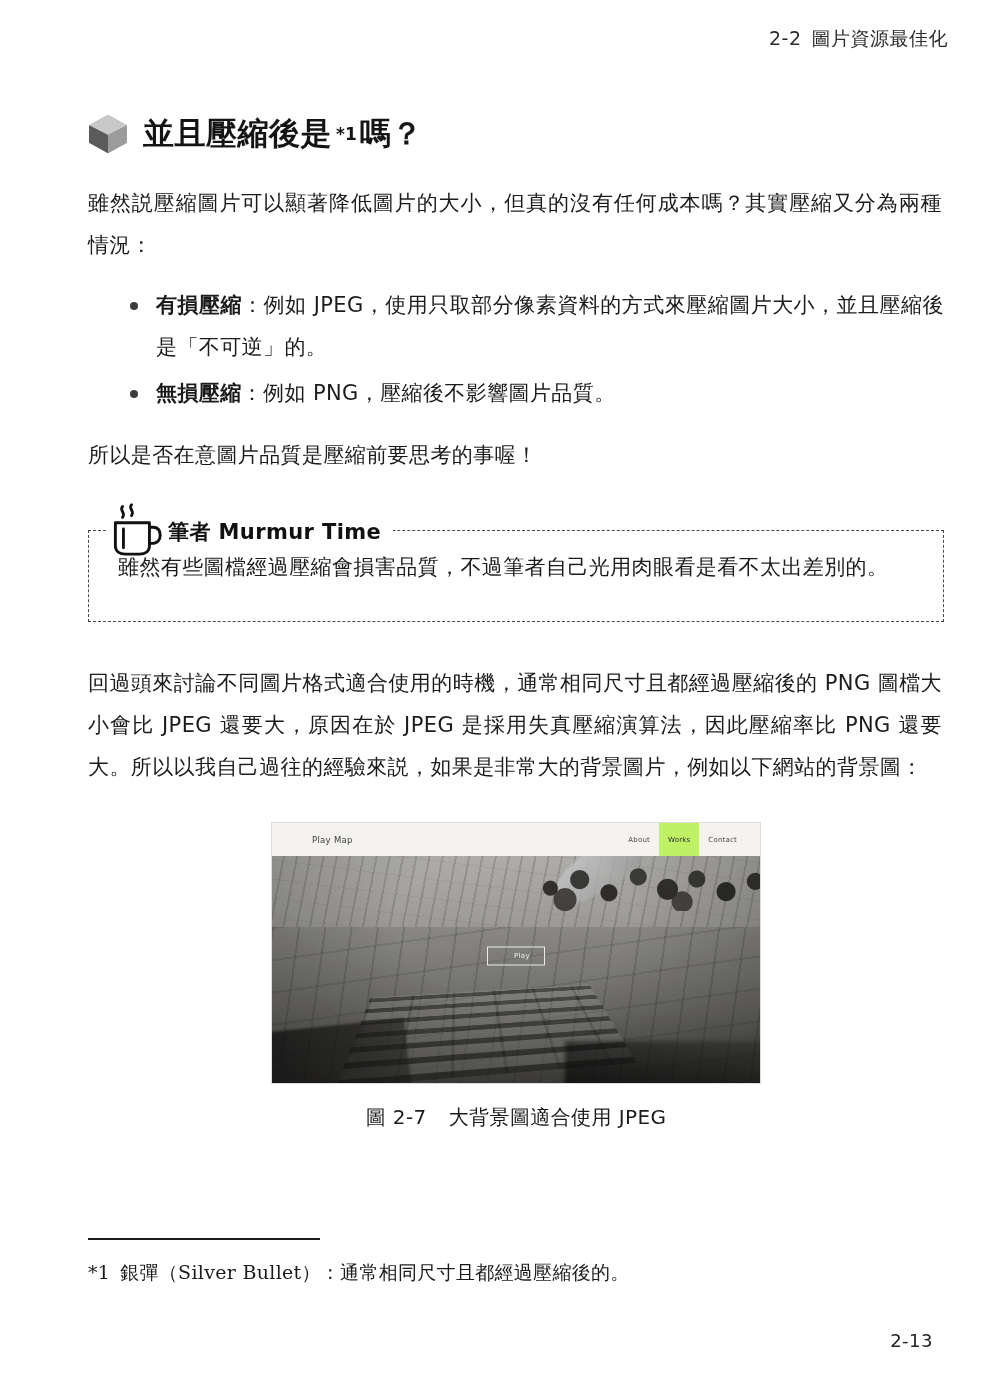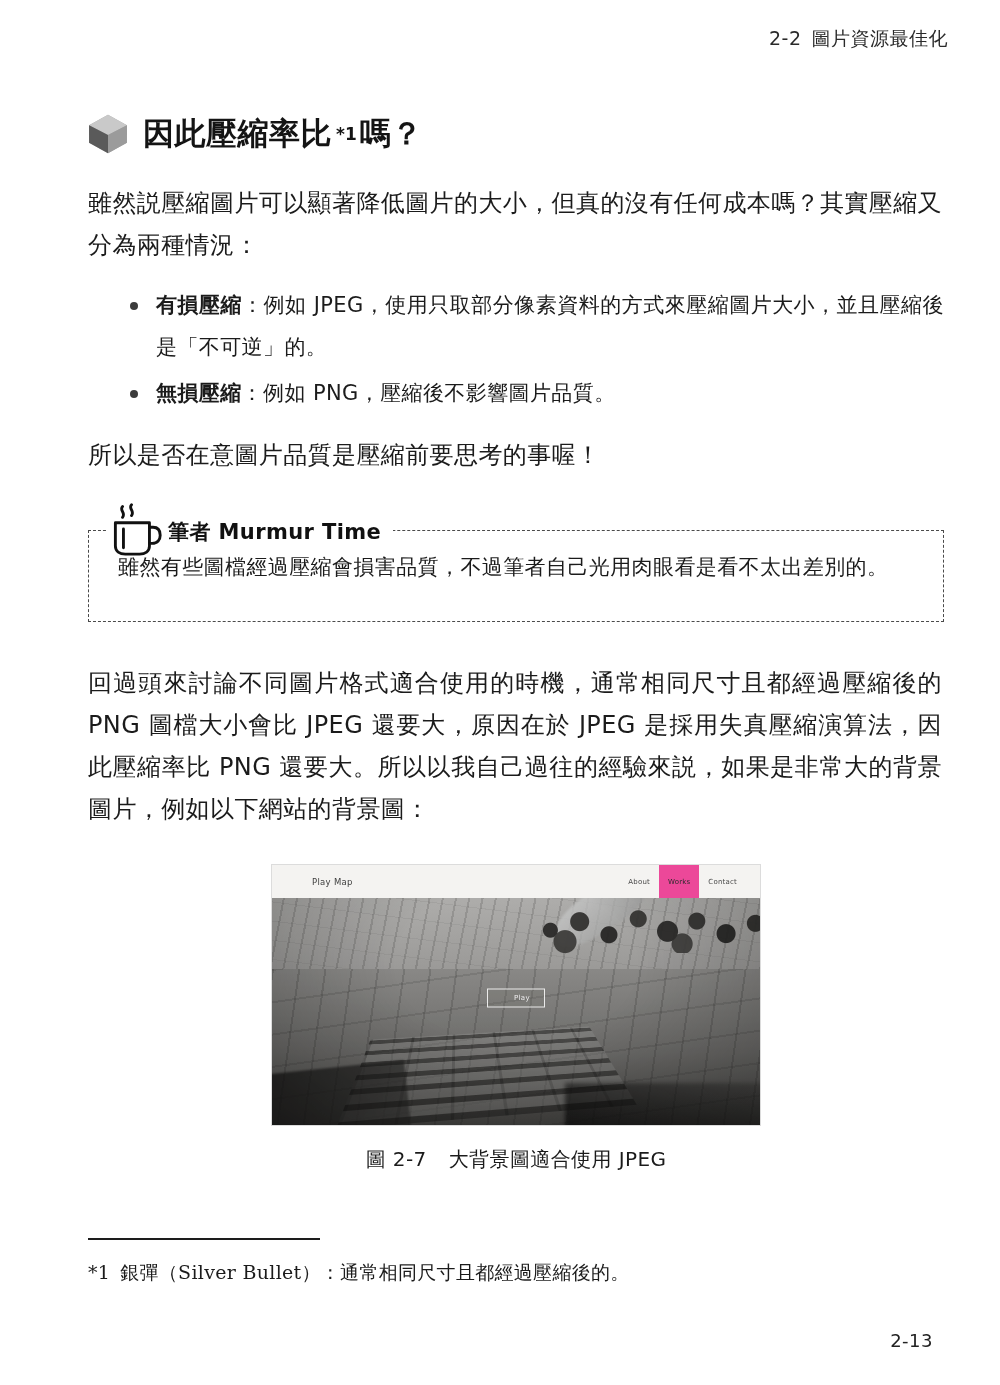--- a/index.html
+++ b/index.html
@@ -66,21 +66,21 @@
     font-size: 17px;
     font-weight: 700;
     vertical-align: super;
     margin: 0 3px 0 4px;
     letter-spacing: 0;
   }
 
   
   p.body {
     margin: 0 2px 18px 0;
-    font-size: 24px;
+    font-size: 21px;
     line-height: 42px;
     letter-spacing: 0.4px;
     color: #1b1b1b;
     text-align: justify;
   }
   p.body.tight { margin-bottom: 0; }
 
   
   ul.bullets {
     list-style: none;
@@ -194,21 +194,21 @@
   .mock-links { display: flex; align-items: center; height: 100%; }
   .mock-link {
     font-size: 7px;
     color: #4a4a4a;
     padding: 0 9px;
     height: 100%;
     display: flex;
     align-items: center;
     letter-spacing: 0.2px;
   }
-  .mock-link.active { background: #ec4899; color: #2b2b2b; }
+  .mock-link.active { background: #bef264; color: #2b2b2b; }
 
   
   .photo {
     position: absolute;
     left: 0; right: 0; top: 0; bottom: 0;
     background-color: #8a8780;
     filter: saturate(0.25) contrast(1.05);
   }
   .ph-sky {
     position: absolute; left: 0; right: 0; top: 0; height: 44%;
@@ -350,21 +350,21 @@
 
   <div class="content">
 
     <h2 class="section-heading">
       <svg class="hex-icon" viewBox="0 0 100 100" aria-hidden="true">
         <polygon points="50,6 93,30 93,70 50,94 7,70 7,30" fill="#a8a8a8"></polygon>
         <polygon points="50,6 93,30 50,52 7,30" fill="#c9c9c9"></polygon>
         <polygon points="7,30 50,52 50,94 7,70" fill="#5a5a5a"></polygon>
         <polygon points="93,30 93,70 50,94 50,52" fill="#9b9b9b"></polygon>
       </svg>
-      <span class="heading-text">因此壓縮率比</span>
+      <span class="heading-text">並且壓縮後是</span>
         <sup class="fn-ref">*1</sup>
         <span class="heading-text">嗎？</span>
     </h2>
 
     <p class="body">雖然説壓縮圖片可以顯著降低圖片的大小，但真的沒有任何成本嗎？其實壓縮又分為兩種情況：</p>
 
     <ul class="bullets">
       <li><span class="b">有損壓縮</span><span>：例如 JPEG，使用只取部分像素資料的方式來壓縮圖片大小，並且壓縮後是「不可逆」的。</span></li>
       <li><span class="b">無損壓縮</span><span>：例如 PNG，壓縮後不影響圖片品質。</span></li>
     </ul>

